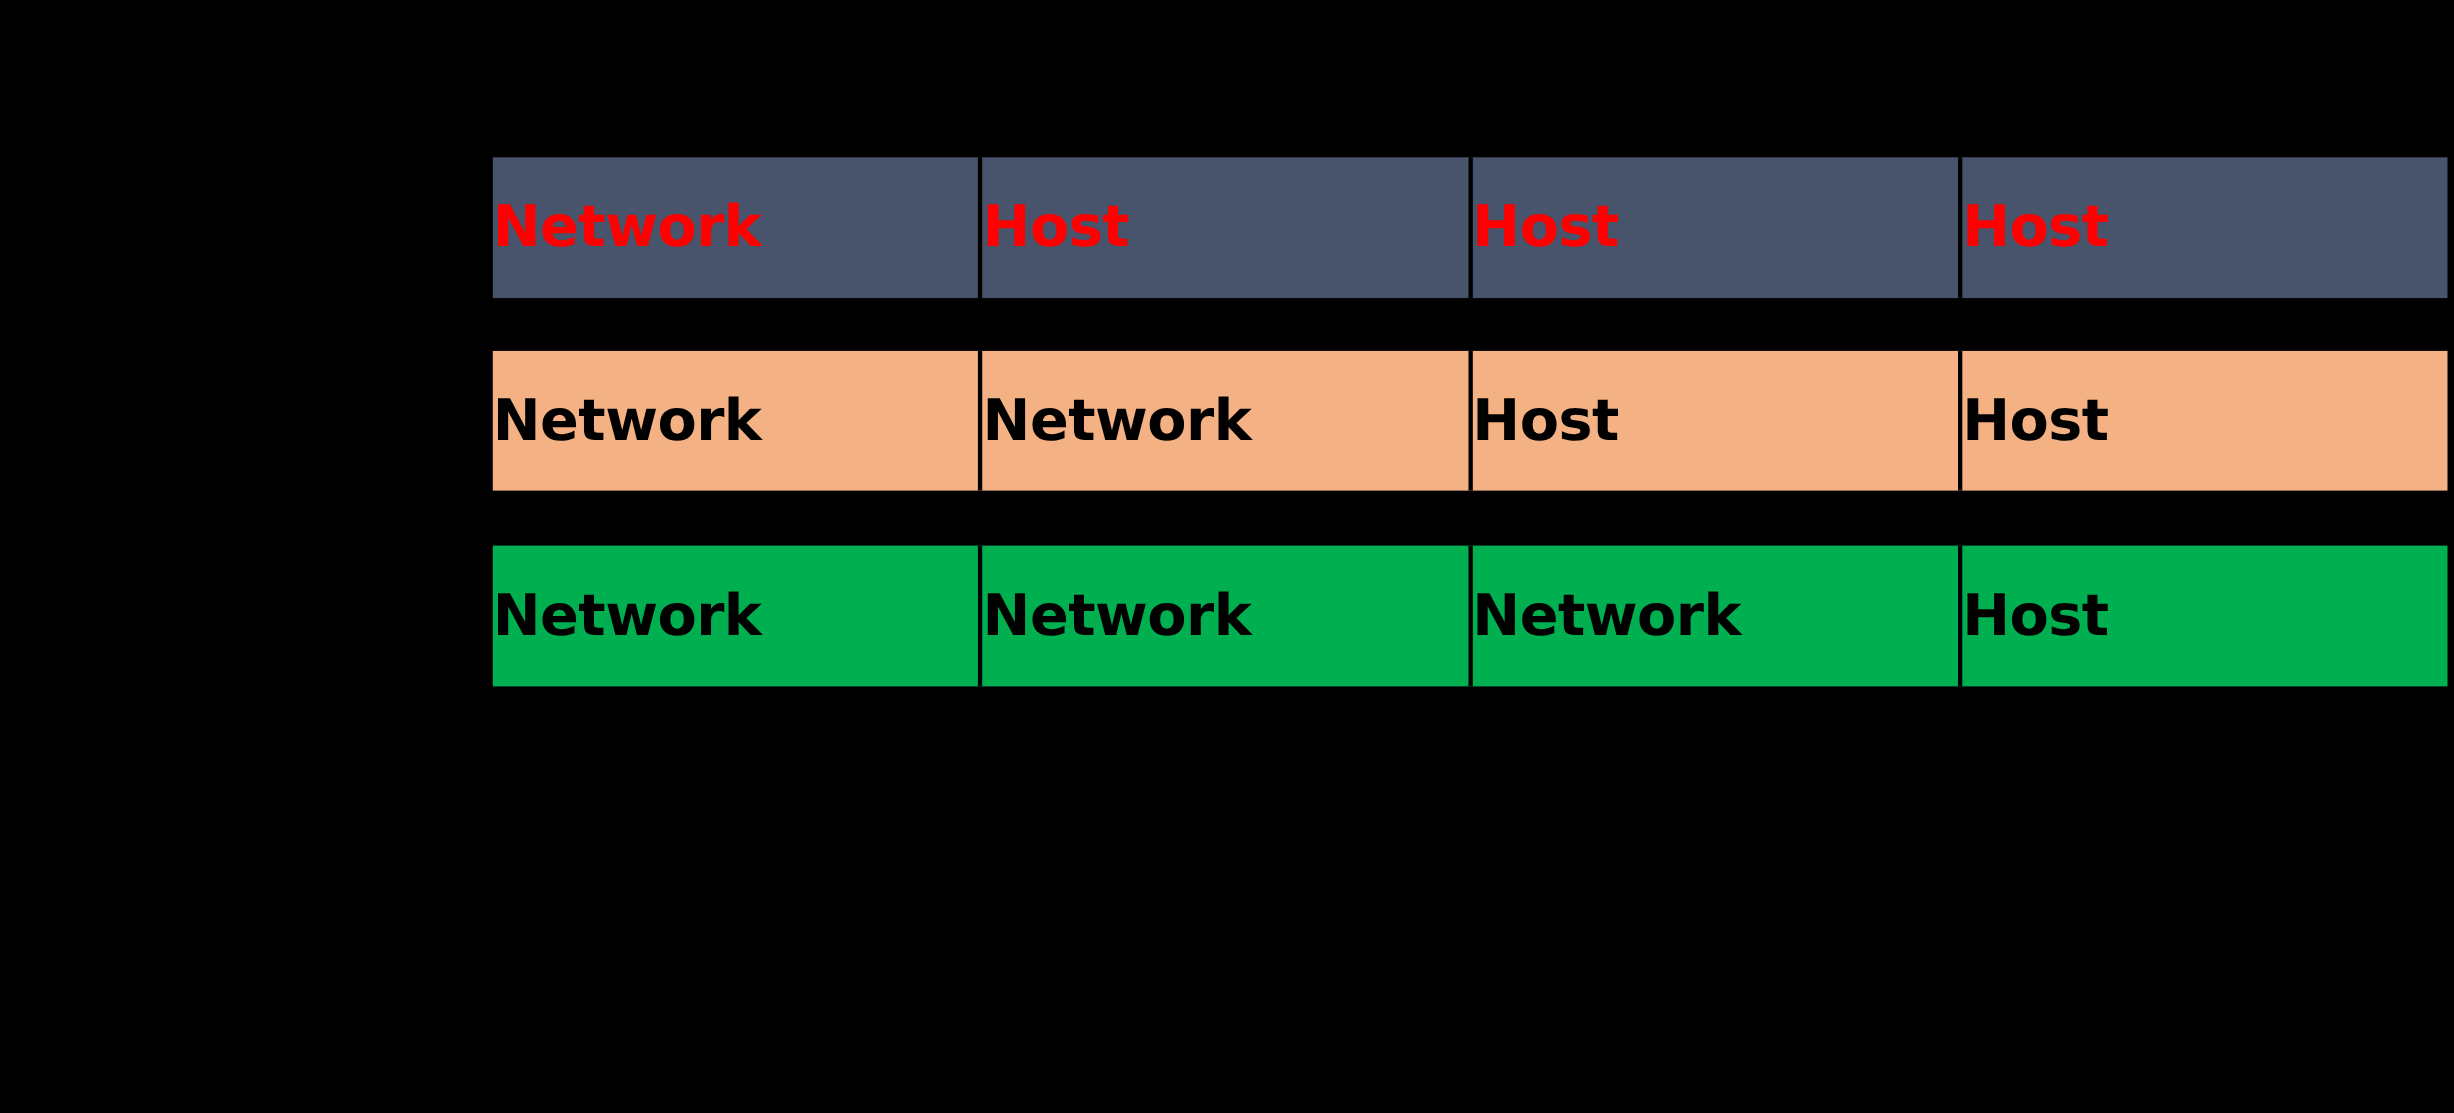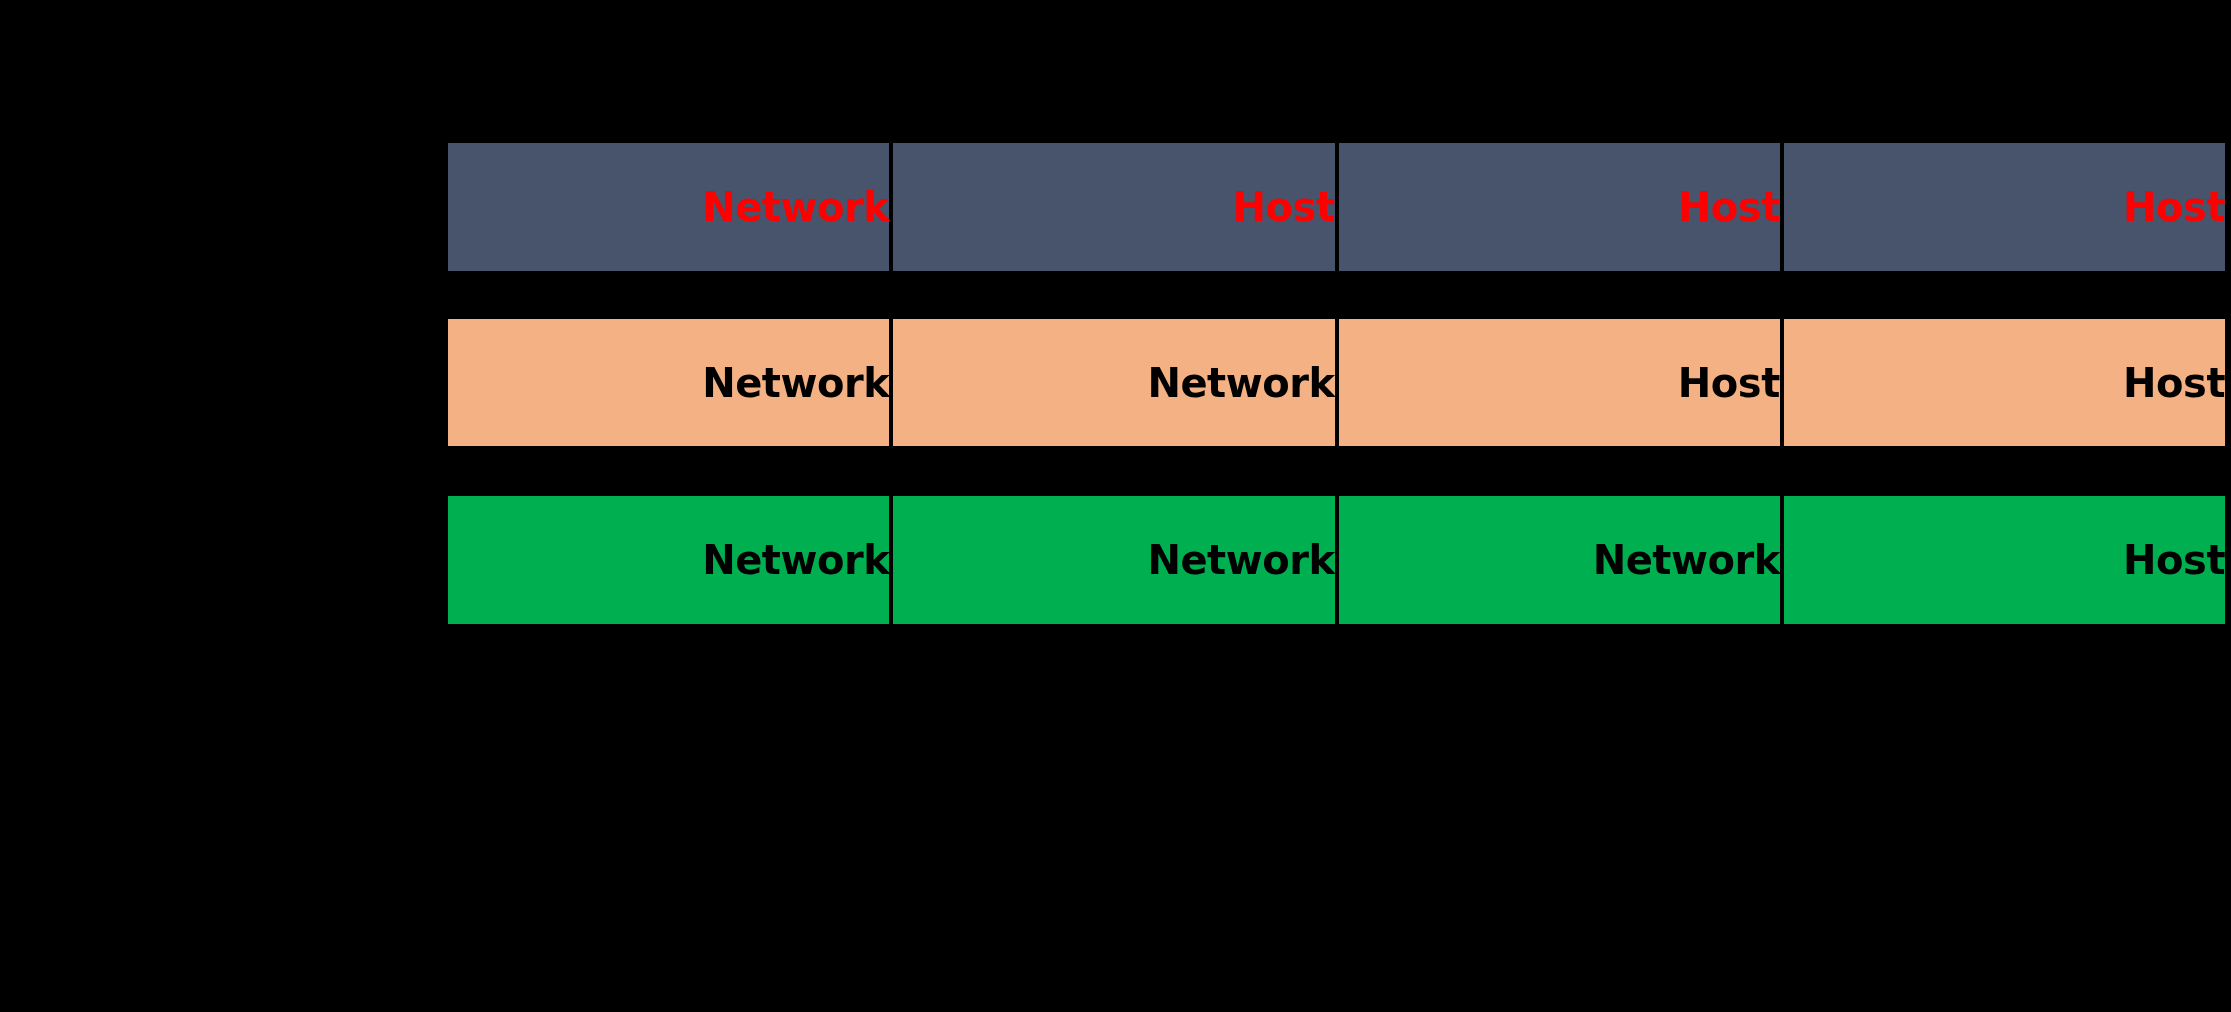--- a/index.html
+++ b/index.html
@@ -37,25 +37,25 @@
   }
 
   .row-class-a { top: 143px;  height: 128px; }
   .row-class-b { top: 319px;  height: 127px; }
   .row-class-c { top: 496px;  height: 128px; }
 
   .octet-cell {
     flex: 1 1 0;
     display: flex;
     align-items: center;
-    justify-content: flex-end;
+    justify-content: flex-start;
     box-sizing: border-box;
     border-right: 4px solid #000000;
     font-weight: bold;
-    font-size: 40px;
+    font-size: 52px;
     line-height: 1;
     letter-spacing: -0.5px;
     white-space: nowrap;
     user-select: none;
   }
   .octet-cell:last-child {
     border-right: none;
   }
 
   

